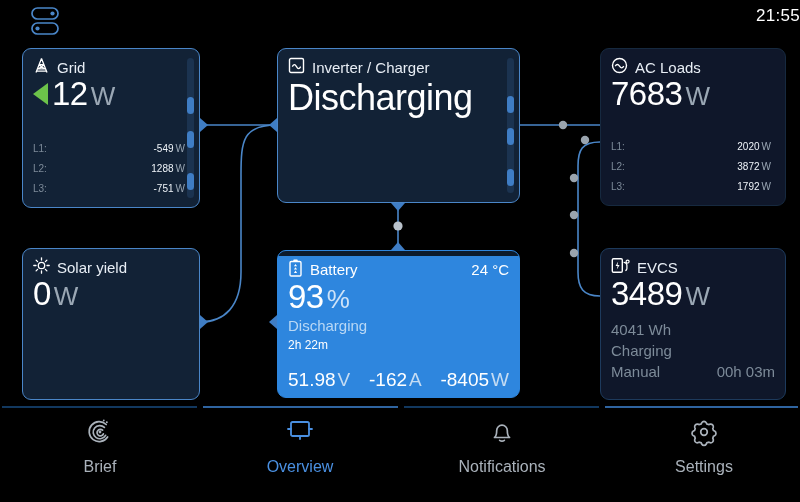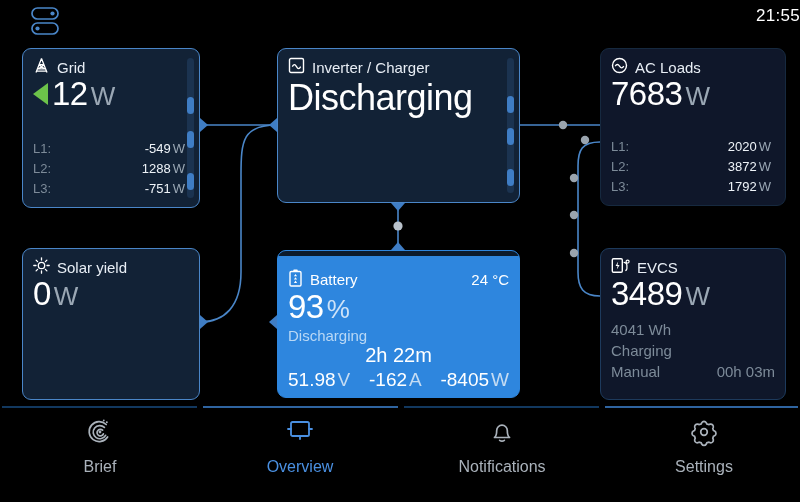--- a/index.html
+++ b/index.html
@@ -42,21 +42,21 @@
     color: #ffffff; font-size: 33px; font-weight: 400;
     letter-spacing: -0.5px; white-space: nowrap;
     display: flex; align-items: baseline;
   }
   .big .unit { color: #9aa7b4; font-size: 26px; margin-left: 3px; }
 
   
   .phases { position: absolute; left: 10px; right: 14px; bottom: 8px; }
   .prow {
     display: flex; justify-content: space-between; align-items: baseline;
-    font-size: 13px; line-height: 20px;
+    font-size: 10px; line-height: 20px;
   }
   .prow .lbl { color: #7d8b99; }
   .prow .val { color: #eef3f8; }
   .prow .val .u { color: #9aa7b4; margin-left: 2px; }
 
   
   .sideind {
     position: absolute; top: 9px; bottom: 9px; right: 5px; width: 7px;
     border-radius: 4px; background: #1b3350;
   }
@@ -91,25 +91,25 @@
 
   
   #battery-card {
     left: 277px; top: 250px; width: 243px; height: 148px;
     background: #2e86de; border-color: #2e86de;
   }
   #battery-card .topstrip {
     position: absolute; left: 0; top: 0; width: 100%; height: 5px;
     background: #0c1b2c;
   }
-  #battery-card .card-head { padding-top: 18px; color: #ffffff; }
+  #battery-card .card-head { padding-top: 8px; color: #ffffff; }
   #battery-card .big { color: #ffffff; font-size: 33px; }
   #battery-card .big .unit { color: #cfe3f8; }
   .bstate { padding: 0 10px; color: #b9d8f5; font-size: 15px; line-height: 19px; }
-  .btime  { padding: 0 20px; color: #ffffff; font-size: 20px; line-height: 20px; text-align: center; }
+  .btime  { padding: 0 10px; color: #ffffff; font-size: 12px; line-height: 20px; }
   .brow {
     position: absolute; left: 10px; right: 10px; bottom: 6px;
     display: flex; justify-content: space-between;
     color: #ffffff; font-size: 19px;
   }
   .brow span i { font-style: normal; color: #c5dcf3; margin-left: 2px; }
 
   
   #evcs-card {
     left: 600px; top: 248px; width: 186px; height: 152px;

